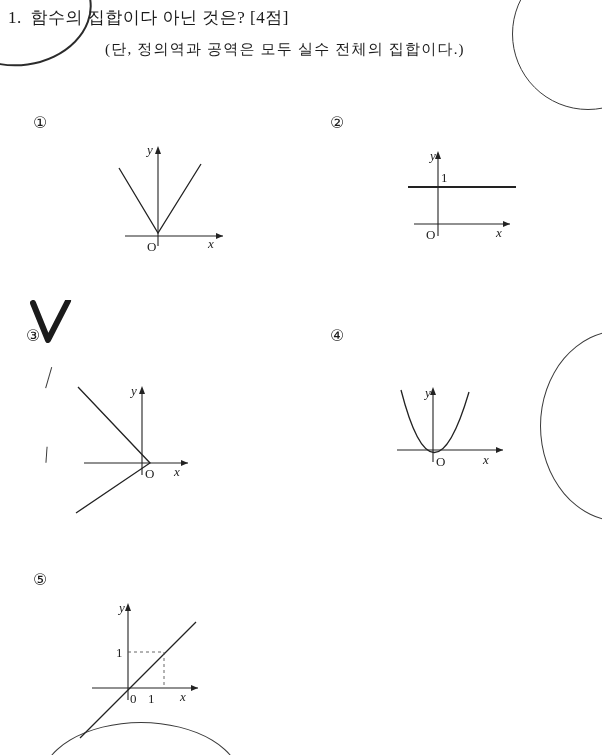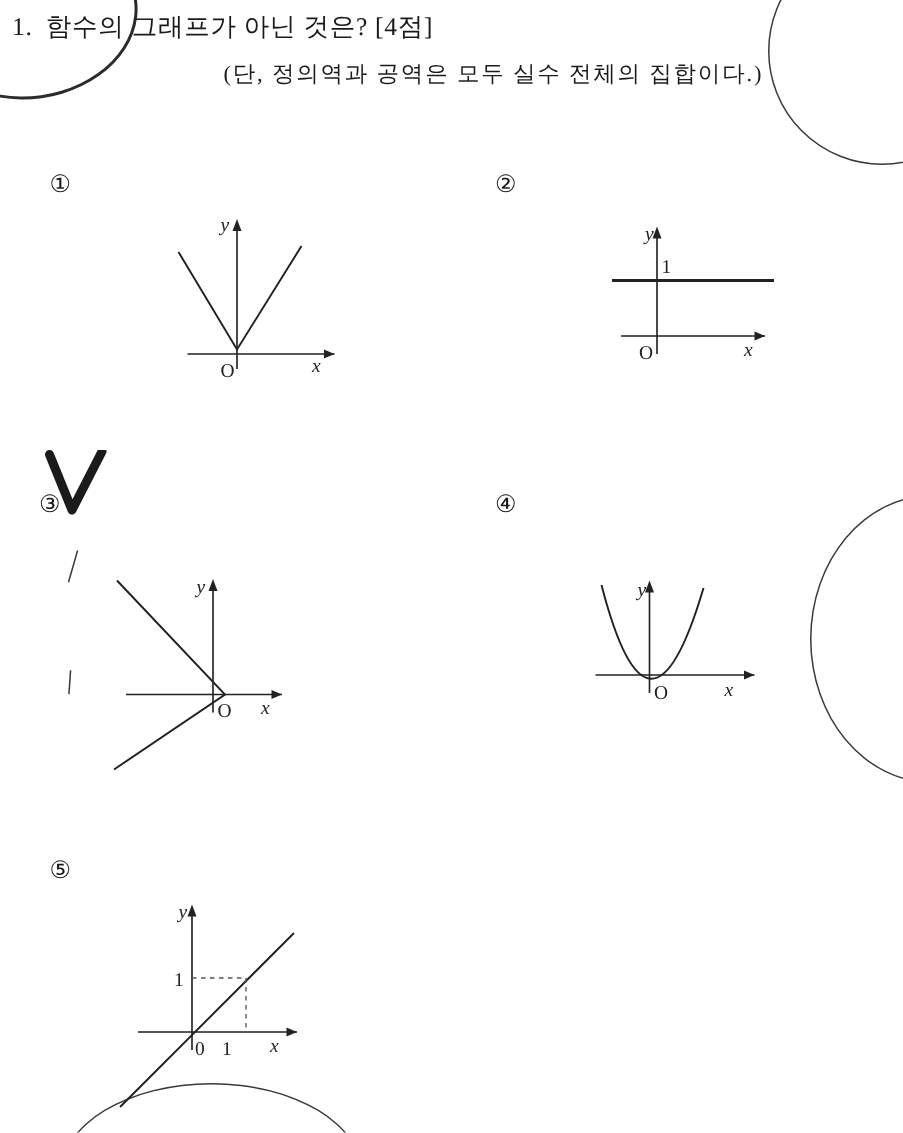--- a/index.html
+++ b/index.html
@@ -29,21 +29,20 @@
   .q-underline {
     text-underline-offset: 2px;
   }
   .q-sub {
     position: absolute;
     left: 105px;
     top: 40px;
     font-size: 15px;
     letter-spacing: 1.2px;
     white-space: nowrap;
-    margin-left: 44px;
   }
 
   
   .pen {
     position: absolute;
     pointer-events: none;
   }
   .pen-ellipse-tl {
     left: -52px;
     top: -46px;
@@ -119,21 +118,21 @@
 <div class="pen pen-arc-r"></div>
 <div class="pen pen-arc-b"></div>
 <div class="pen pen-tick-a"></div>
 <div class="pen pen-tick-b"></div>
 <svg class="pen pen-check" viewBox="0 0 42 46">
   <path d="M3 3 L18 40 L38 1" fill="none" stroke="#1b1b1b" stroke-width="6" stroke-linecap="round" stroke-linejoin="round"></path>
 </svg>
 
 <div class="q-line">
   <span class="q-num">1.</span>
-  <span>함수의 그래프가</span>
+  <span>함수의 집합이다</span>
   <span class="q-underline">아닌</span>
   <span>것은? [4점]</span>
 </div>
 <div class="q-sub">(단, 정의역과 공역은 모두 실수 전체의 집합이다.)</div>
 
 <div class="opt-label" style="left:33px; top:113px;">①</div>
 <div class="graph" style="left:105px; top:138px;">
   <svg width="130" height="115" viewBox="0 0 130 115">
 
     <line x1="20" y1="98" x2="118" y2="98" stroke="#222" stroke-width="1.1"></line>

